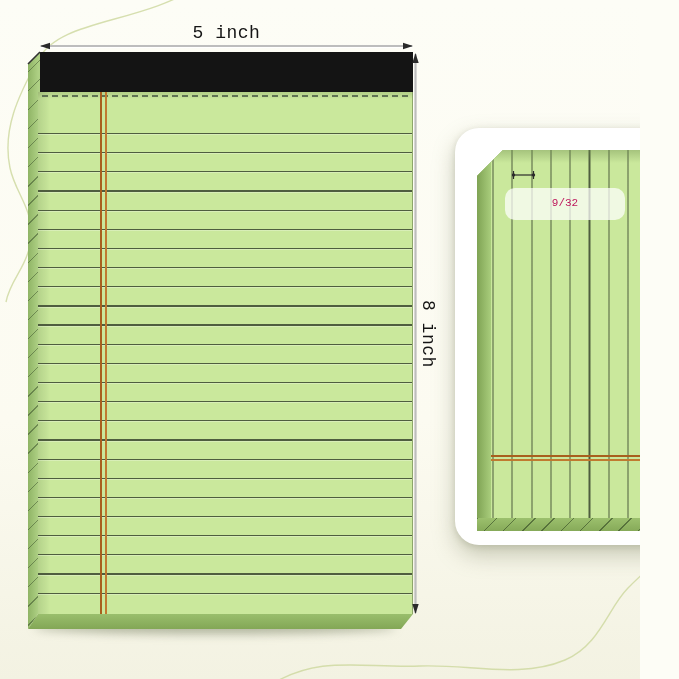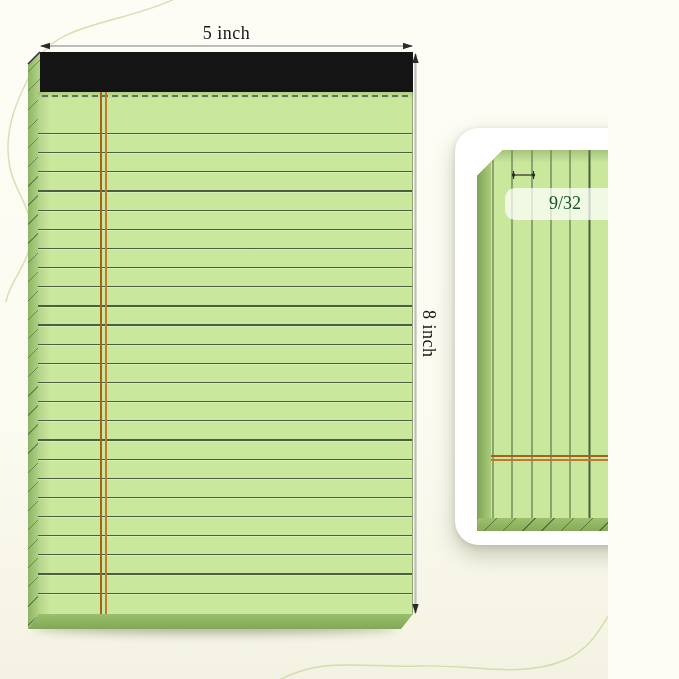--- a/index.html
+++ b/index.html
@@ -1,20 +1,19 @@
 <!DOCTYPE html>
 <html><head>
 <meta charset="utf-8">
 <style>
   html,body{margin:0;padding:0;background:#fdfdf6;}
   #stage{
-    position:relative;width:588px;height:679px;overflow:hidden;
-    font-family:Liberation Serif, serif;color:#111;
+    position:relative;width:640px;height:679px;overflow:hidden;
+    font-family:Liberation Mono, monospace;color:#111;
     background:linear-gradient(180deg,#fdfdf6 0%,#fcfbf1 62%,#f3f2e2 100%);
-    padding-left:20px;
   }
   .abs{position:absolute;}
   
   #decor{left:0;top:0;width:679px;height:679px;pointer-events:none;}
   
   #pad-side{
     left:28px;top:52px;width:12px;height:577px;
     background:
       repeating-linear-gradient(135deg, rgba(42,62,30,.45) 0 1px, transparent 1px 13.5px),
       linear-gradient(90deg,#8fb465 0%,#aed084 85%);
@@ -101,21 +100,21 @@
       #cae89c;
     background-position:0 0, 1.5px 0, 0 0;
   }
   .detail-margin{left:0;width:100%;height:2px;}
   #detail-margin-a{top:305px;background:#a8601e;}
   #detail-margin-b{top:309px;background:#c07a30;}
   #spacing-dim{left:50px;top:39px;width:40px;height:16px;}
   #ruling-callout{
     left:50px;top:60px;width:120px;padding:5px 0 6px 0;
     background:rgba(255,255,255,.72);border-radius:10px;
-    text-align:center;font-size:18px;line-height:21px;color:#14532d;
+    text-align:center;font-size:11px;line-height:21px;color:#be185d;
   }
 </style>
 </head>
 <body>
 
 <div id="stage">
 
   <svg id="decor" class="abs" viewBox="0 0 679 679" fill="none">
     <path d="M200,-15 C140,25 60,18 38,60 C18,96 2,130 10,168 C16,196 36,210 30,245 C26,268 10,280 6,302" stroke="#ccd79c" stroke-width="1.4" opacity="0.8"></path>
     <path d="M695,545 C665,552 648,568 628,588 C608,608 600,645 565,660 C520,679 470,664 420,666 C360,668 320,655 272,684" stroke="#ccd79c" stroke-width="1.4" opacity="0.8"></path>

